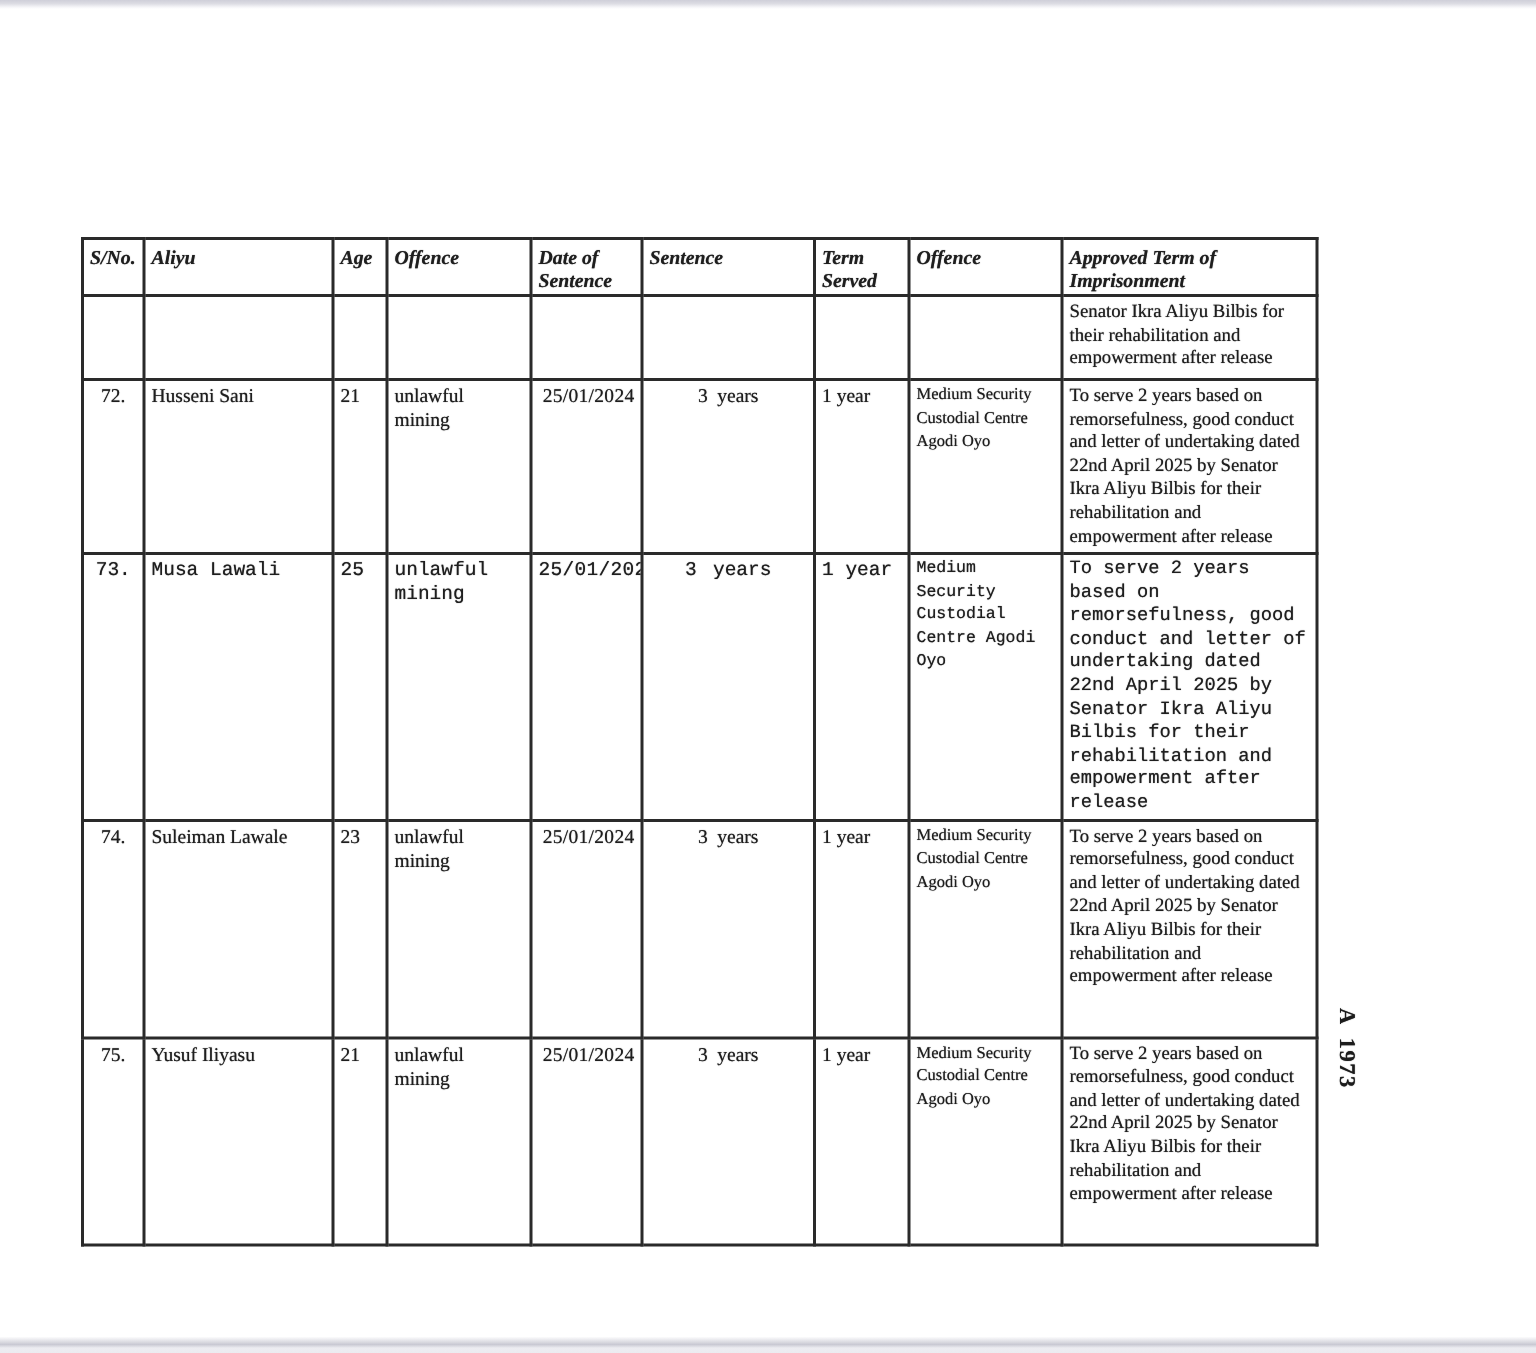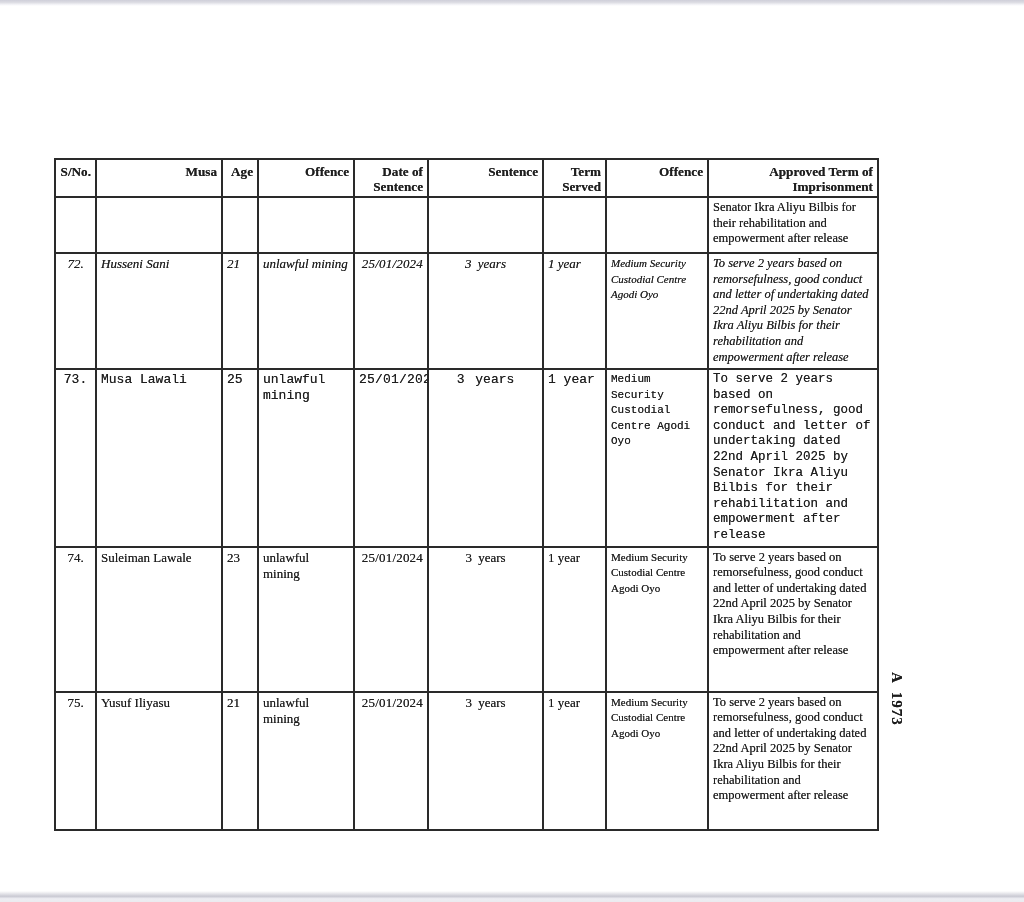--- a/index.html
+++ b/index.html
@@ -24,26 +24,26 @@
     font-size:13px;line-height:16px;
     text-shadow:0 0 0.6px rgba(45,45,45,0.85);
   }
   table.gazette th, table.gazette td{
     border:2px solid #2a2a2a;
     vertical-align:top;
     padding:2px 4px;
     overflow:hidden;
   }
   table.gazette th{
-    font-weight:bold;text-align:right;
+    font-weight:bold;font-style:italic;text-align:left;
     font-size:13.2px;line-height:15px;padding-top:4px;
   }
   tr.r-header{height:38px;}
   tr.r-0{height:56px;}
-  tr.r-1{height:116px;font-style:italic;}
+  tr.r-1{height:116px;}
   tr.r-2{height:115px;font-family:Liberation Mono, monospace;}
   tr.r-3{height:145px;}
   tr.r-4{height:138px;}
   td.c-sno{text-align:center;padding-top:3px;}
   td.c-name{padding-left:9px;padding-top:3px;}
   td.c-age{text-align:left;padding-top:3px;}
   td.c-offence{padding-left:8px;padding-right:8px;padding-top:3px;}
   td.c-date{text-align:right;padding-right:2px;padding-top:3px;letter-spacing:0.2px;}
   td.c-sentence{padding-left:10px;padding-top:3px;word-spacing:3px;text-align:center;}
   td.c-term{padding-left:8px;padding-top:3px;}
@@ -71,21 +71,21 @@
       <col style="width:96px">
         <col style="width:74px">
         <col style="width:115px">
       <col style="width:63px">
         <col style="width:102px">
         <col style="width:170px">
     </colgroup>
     <tbody>
       <tr class="r-header">
         <th>S/No.</th>
-        <th>Musa</th>
+        <th>Aliyu</th>
         <th>Age</th>
         <th>Offence</th>
         <th>Date of Sentence</th>
         <th>Sentence</th>
         <th>Term Served</th>
         <th>Offence</th>
         <th>Approved Term of Imprisonment</th>
       </tr>
 
       <tr class="r-0">

